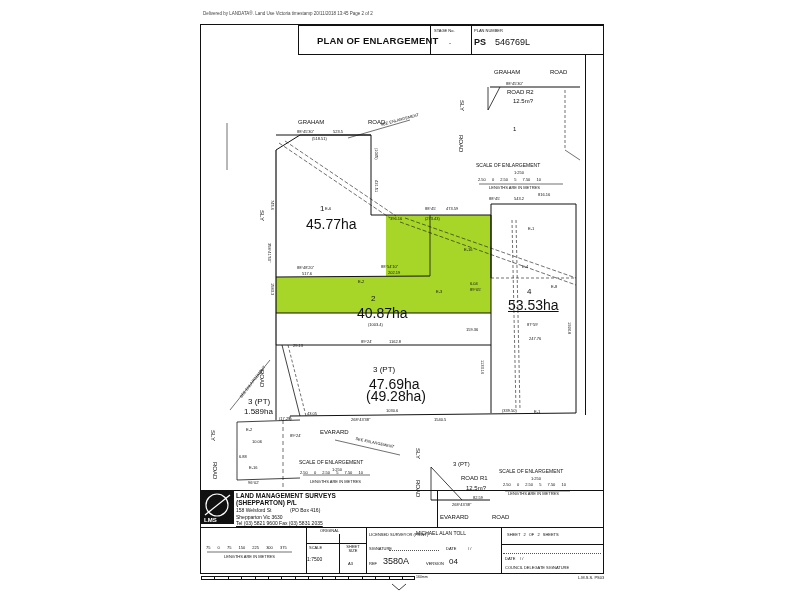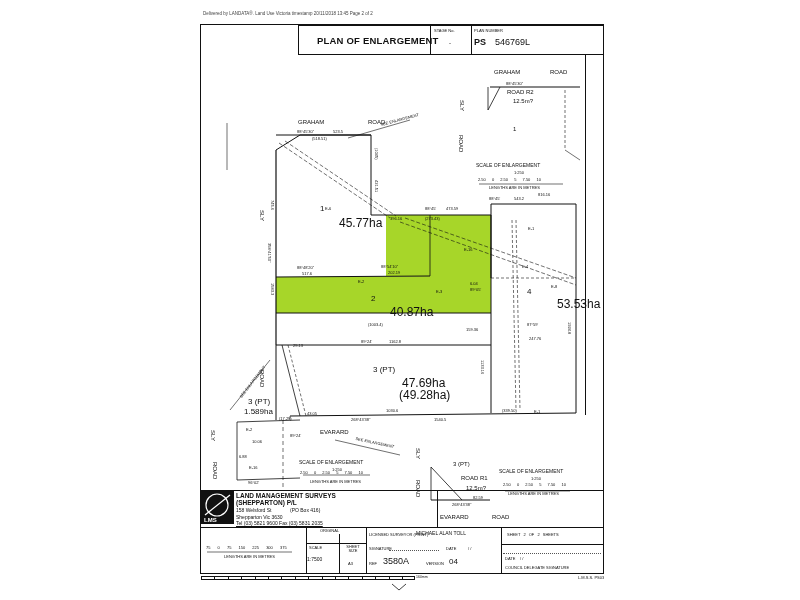--- a/index.html
+++ b/index.html
@@ -3,21 +3,21 @@
 <meta charset="utf-8">
 <style>
   html,body{margin:0;padding:0;}
   body{width:800px;height:600px;background:#ffffff;position:relative;overflow:hidden;font-family:"Liberation Sans",sans-serif;color:#111;}
   .abs{position:absolute;}
   .t{position:absolute;white-space:nowrap;font-family:"Liberation Sans",sans-serif;color:#111;line-height:1;}
   .tiny{font-size:4px;}
   .small{font-size:5px;}
   .sm6{font-size:6px;}
   .med{font-size:8px;}
-  .big{font-size:12px;margin-left:33px;}
+  .big{font-size:14px;}
   .rot90{transform-origin:left top;transform:rotate(90deg);}
   .line{position:absolute;background:#111;}
   .box{position:absolute;border:1px solid #111;box-sizing:border-box;}
   svg{position:absolute;left:0;top:0;}
 </style>
 </head>
 <body>
 
 <div class="t tiny" style="left:203px;top:12px;font-size:4.5px;color:#444;">Delivered by LANDATA®. Land Use Victoria timestamp 20/11/2018 13:45  Page 2 of 2</div>
 
@@ -112,21 +112,21 @@
 <div class="t med" style="left:320px;top:205px;">1</div>
 <div class="t big" style="left:306px;top:217px;">45.77ha</div>
 <div class="t med" style="left:371px;top:295px;">2</div>
 <div class="t big" style="left:357px;top:306px;">40.87ha</div>
 <div class="t med" style="left:373px;top:366px;">3 (PT)</div>
 <div class="t big" style="left:369px;top:377px;">47.69ha</div>
 <div class="t big" style="left:366px;top:389px;">(49.28ha)</div>
 <div class="t med" style="left:248px;top:398px;">3 (PT)</div>
 <div class="t med" style="left:244px;top:408px;">1.589ha</div>
 <div class="t med" style="left:527px;top:288px;">4</div>
-<div class="t big" style="left:524px;top:298px;">53.53ha</div>
+<div class="t big" style="left:508px;top:298px;text-decoration:underline;">53.53ha</div>
 
 <div class="t sm6" style="left:298px;top:119px;">GRAHAM</div>
 <div class="t sm6" style="left:368px;top:119px;">ROAD</div>
 <div class="t sm6" style="left:494px;top:69px;">GRAHAM</div>
 <div class="t sm6" style="left:550px;top:69px;">ROAD</div>
 <div class="t sm6 rot90" style="left:265px;top:210px;">SLY</div>
 <div class="t sm6 rot90" style="left:265px;top:370px;">ROAD</div>
 <div class="t sm6 rot90" style="left:465px;top:100px;">SLY</div>
 <div class="t sm6 rot90" style="left:464px;top:135px;">ROAD</div>
 <div class="t sm6 rot90" style="left:216px;top:430px;">SLY</div>

